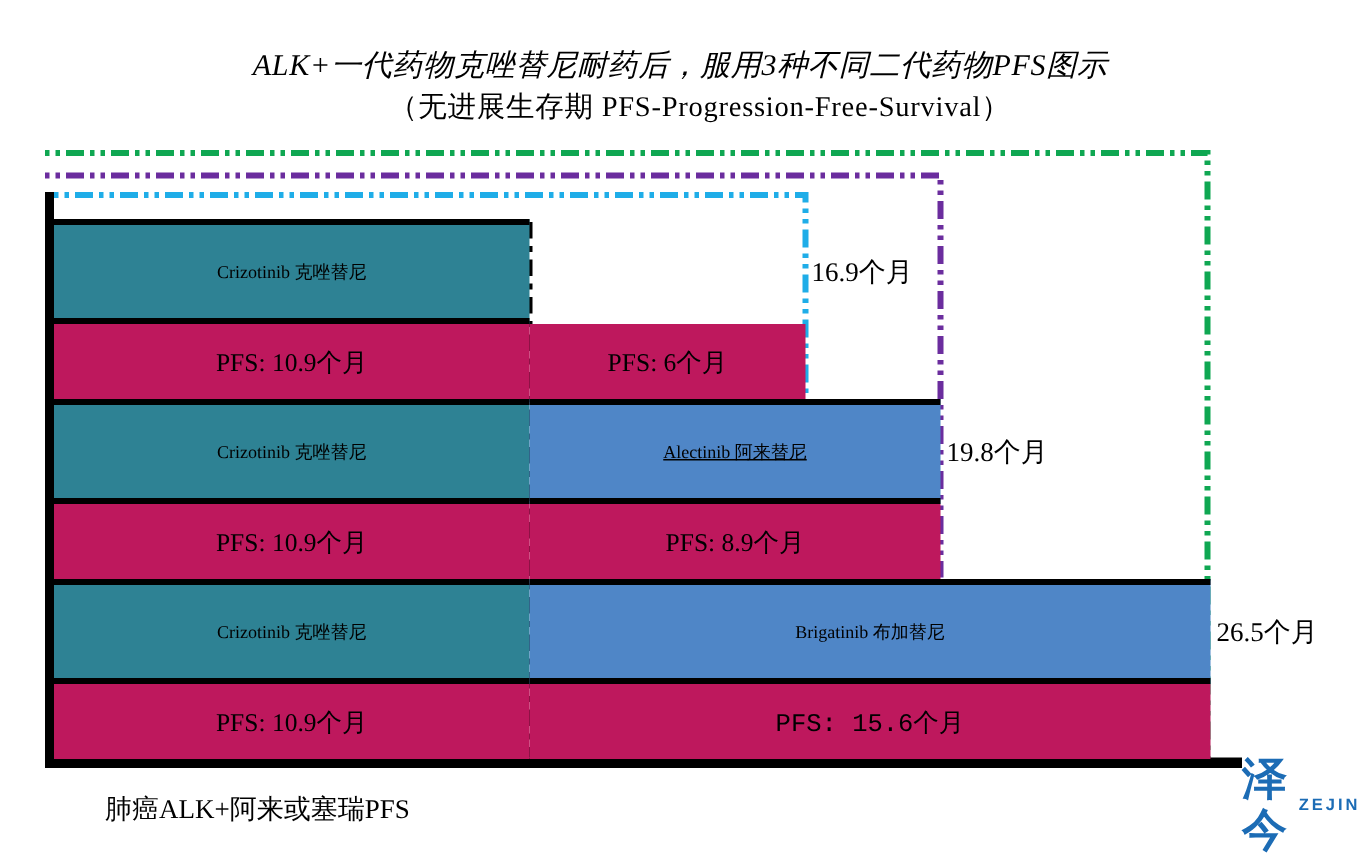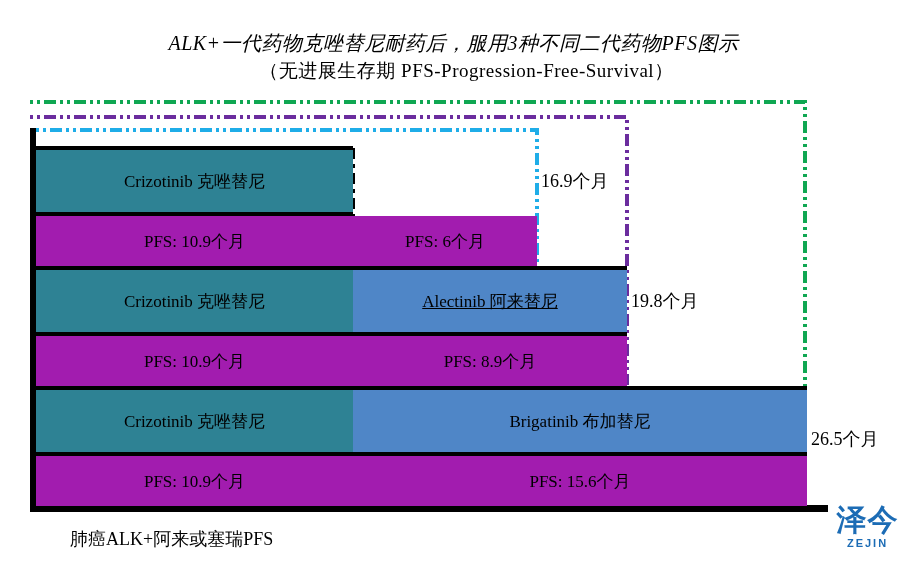--- a/index.html
+++ b/index.html
@@ -11,47 +11,47 @@
   .title-line1{position:absolute;top:30px;left:0;width:100%;text-align:center;font-size:20px;letter-spacing:.5px;font-style:italic;}
   .title-line2{position:absolute;top:58px;left:0;width:100%;text-align:center;font-size:19px;letter-spacing:.5px;padding-left:13px;}
   
   .axis-left{position:absolute;left:30px;top:128px;width:6px;height:384px;background:#000;}
   .axis-bottom{position:absolute;left:30px;top:505px;width:862px;height:7px;background:#000;}
   
   .bar-row{position:absolute;left:36px;height:70px;display:flex;}
   .bar-row.r0{top:146px;} .bar-row.r1{top:266px;} .bar-row.r2{top:386px;}
   .cell{
     box-sizing:border-box;border-top:4px solid #000;border-bottom:4px solid #000;
-    display:flex;align-items:center;justify-content:center;font-size:17px;
+    display:flex;align-items:center;justify-content:center;font-size:12px;
   }
   .cell.first{width:317px;background:#2E8294;}
   .cell.second{background:#4F86C7;}
   .r0 .cell.second{width:184px;}
   .r1 .cell.second{width:274px;text-decoration:underline;}
   .r2 .cell.second{width:454px;}
   .total-label{position:absolute;height:70px;display:flex;align-items:center;font-size:18px;}
   .total-label.t0{top:146px;left:541px;}
   .total-label.t1{top:266px;left:631px;}
-  .total-label.t2{top:404px;left:811px;}
+  .total-label.t2{top:386px;left:811px;}
   
   .pfs-row{position:absolute;left:36px;height:50px;display:flex;}
   .pfs-row.p0{top:216px;} .pfs-row.p1{top:336px;} .pfs-row.p2{top:456px;}
-  .pfs-cell{display:flex;align-items:center;justify-content:center;font-size:17px;background:#a21caf;}
+  .pfs-cell{display:flex;align-items:center;justify-content:center;font-size:17px;background:#be185d;}
   .pfs-cell.left{width:317px;}
   .p0 .pfs-cell.right{width:184px;}
   .p1 .pfs-cell.right{width:274px;}
-  .p2 .pfs-cell.right{width:454px;}
+  .p2 .pfs-cell.right{width:454px;font-family:Liberation Mono, monospace;}
   
   .overlay{position:absolute;left:0;top:0;pointer-events:none;}
   
   .caption-left{position:absolute;top:527px;left:70px;font-size:18px;white-space:nowrap;}
   .caption-right{position:absolute;top:527px;left:384px;font-size:18px;white-space:nowrap;}
   .logo{
     position:absolute;left:828px;top:503px;width:79px;height:68px;background:#fff;
-    display:flex;flex-direction:column;align-items:center;justify-content:flex-start;
+    display:flex;flex-direction:row;align-items:center;justify-content:flex-start;
     font-family:"Liberation Sans","DejaVu Sans",sans-serif;
   }
   .logo-main{font-size:30px;font-weight:bold;color:#1C6CB5;line-height:34px;letter-spacing:1px;}
   .logo-sub{font-size:11px;font-weight:bold;color:#1C6CB5;letter-spacing:2px;line-height:12px;}
 </style>
 </head>
 <body>
 
 <div class="stage">
 

